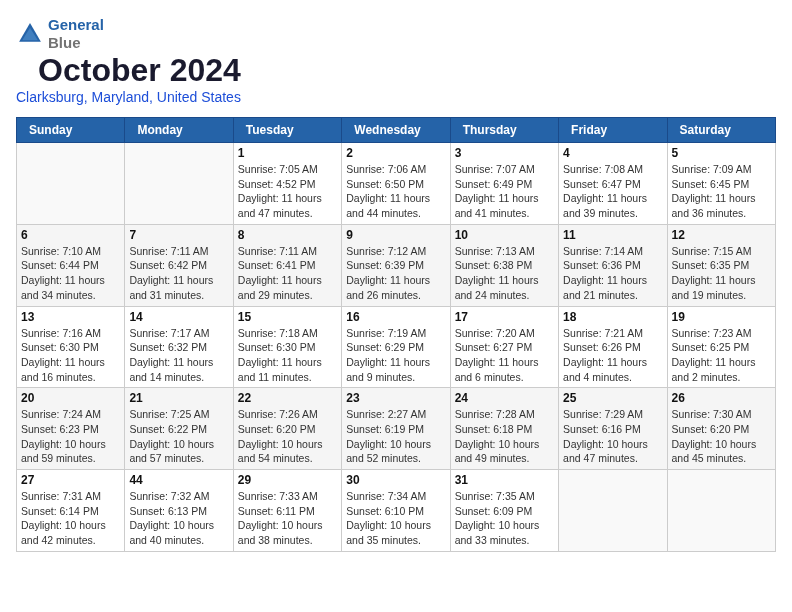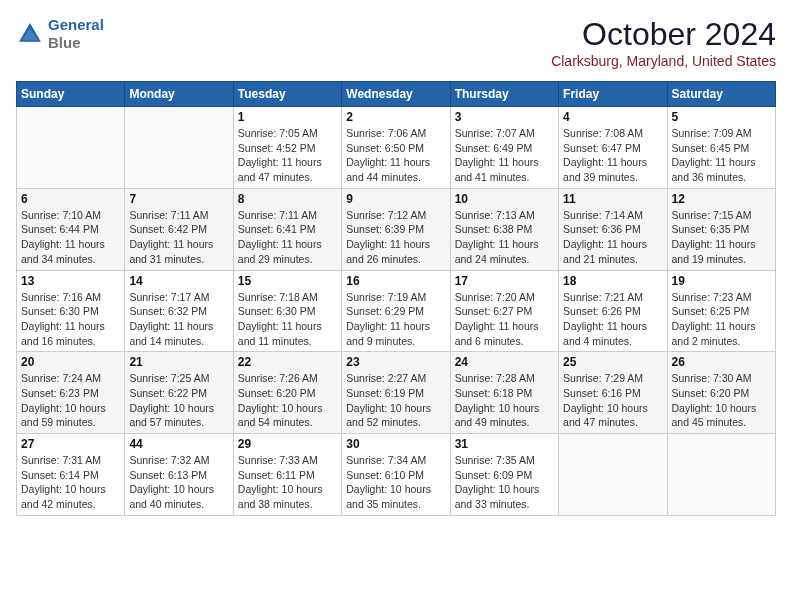--- a/index.html
+++ b/index.html
@@ -8,20 +8,21 @@
       background: #fff;
       width: 792px;
       min-height: 612px;
       padding: 16px;
     }
     .header {
       display: flex;
       justify-content: space-between;
       align-items: flex-start;
       margin-bottom: 12px;
+      flex-direction: column;
     }
     .logo {
       display: flex;
       align-items: center;
       gap: 4px;
     }
     .logo-text {
       font-size: 15px;
       font-weight: bold;
       color: #1a1a2e;
@@ -32,38 +33,38 @@
     }
     .logo-icon {
       width: 28px;
       height: 28px;
     }
     .title-block {
       text-align: right;
     }
     .month-title {
       font-size: 32px;
-      font-weight: normal;
+      font-weight: bold;
       color: #1a1a2e;
     }
     .location {
       font-size: 14px;
-      color: #7f1d1d;
+      color: #1d4ed8;
     }
     .calendar {
       width: 100%;
       border-collapse: collapse;
       font-size: 11px;
     }
     .calendar thead tr {
       background: #2563a8;
       color: #fff;
     }
     .calendar thead th {
-      padding: 5px 4px;
+      padding: 5px 12px;
       text-align: left;
       font-size: 12px;
       font-weight: bold;
       border: 1px solid #1a4a8a;
     }
     .calendar tbody tr {
       background: #fff;
     }
     .calendar tbody tr:nth-child(even) {
       background: #f5f5f5;

